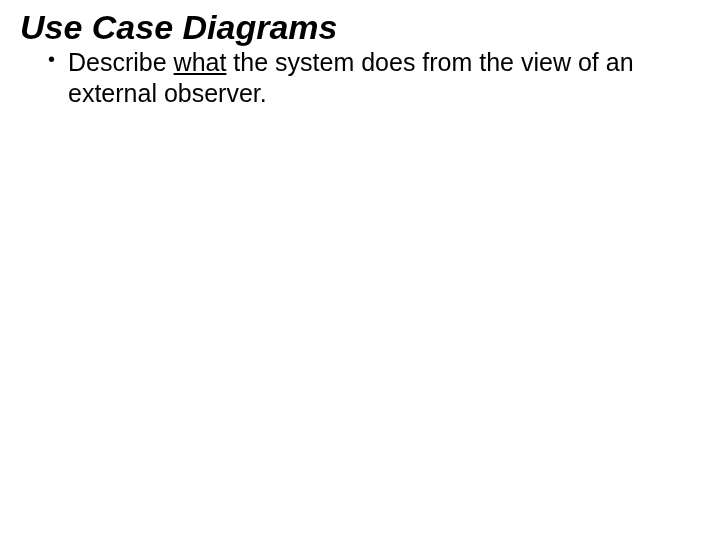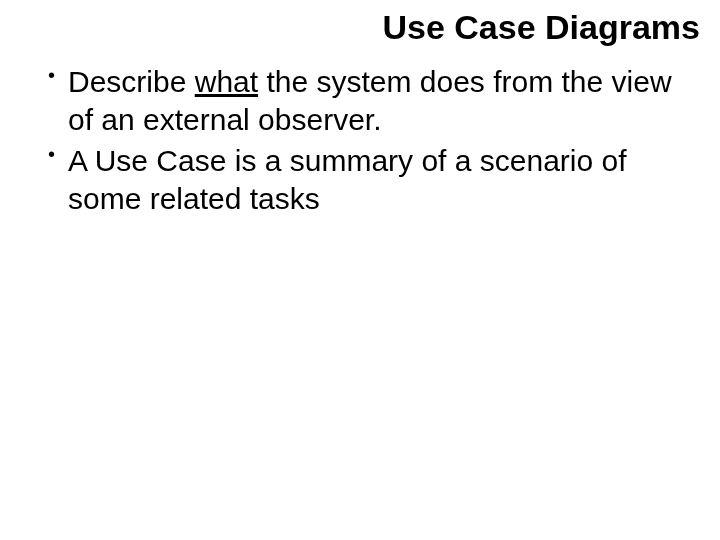--- a/index.html
+++ b/index.html
@@ -9,31 +9,31 @@
     }
     body {
       width: 720px;
       height: 540px;
       background: #ffffff;
       font-family: Arial, Helvetica, sans-serif;
       color: #000000;
       padding: 8px 20px 20px 20px;
     }
     .title {
-      text-align: right;
+      text-align: left;
       font-size: 34px;
       font-weight: bold;
-      margin-bottom: 16px;
+      font-style: italic;
     }
     .bullet-list {
       list-style: none;
       padding-left: 28px;
     }
     .bullet-item {
-      font-size: 30px;
+      font-size: 25px;
       line-height: 1.25;
       margin-bottom: 4px;
       position: relative;
       padding-left: 20px;
     }
     .bullet-item::before {
       content: "•";
       position: absolute;
       left: 0;
       top: 0;
@@ -45,16 +45,13 @@
   </style>
 </head>
 <body>
 
 <h1 class="title">Use Case Diagrams</h1>
 
 <ul class="bullet-list">
   <li class="bullet-item">
     <span>Describe </span><span class="underline">what</span><span> the system does from the view of an external observer.</span>
   </li>
-  <li class="bullet-item">
-    <span>A Use Case is a summary of a scenario of some related tasks</span><span class="underline"></span><span></span>
-  </li>
 </ul>
 
 </body></html>

